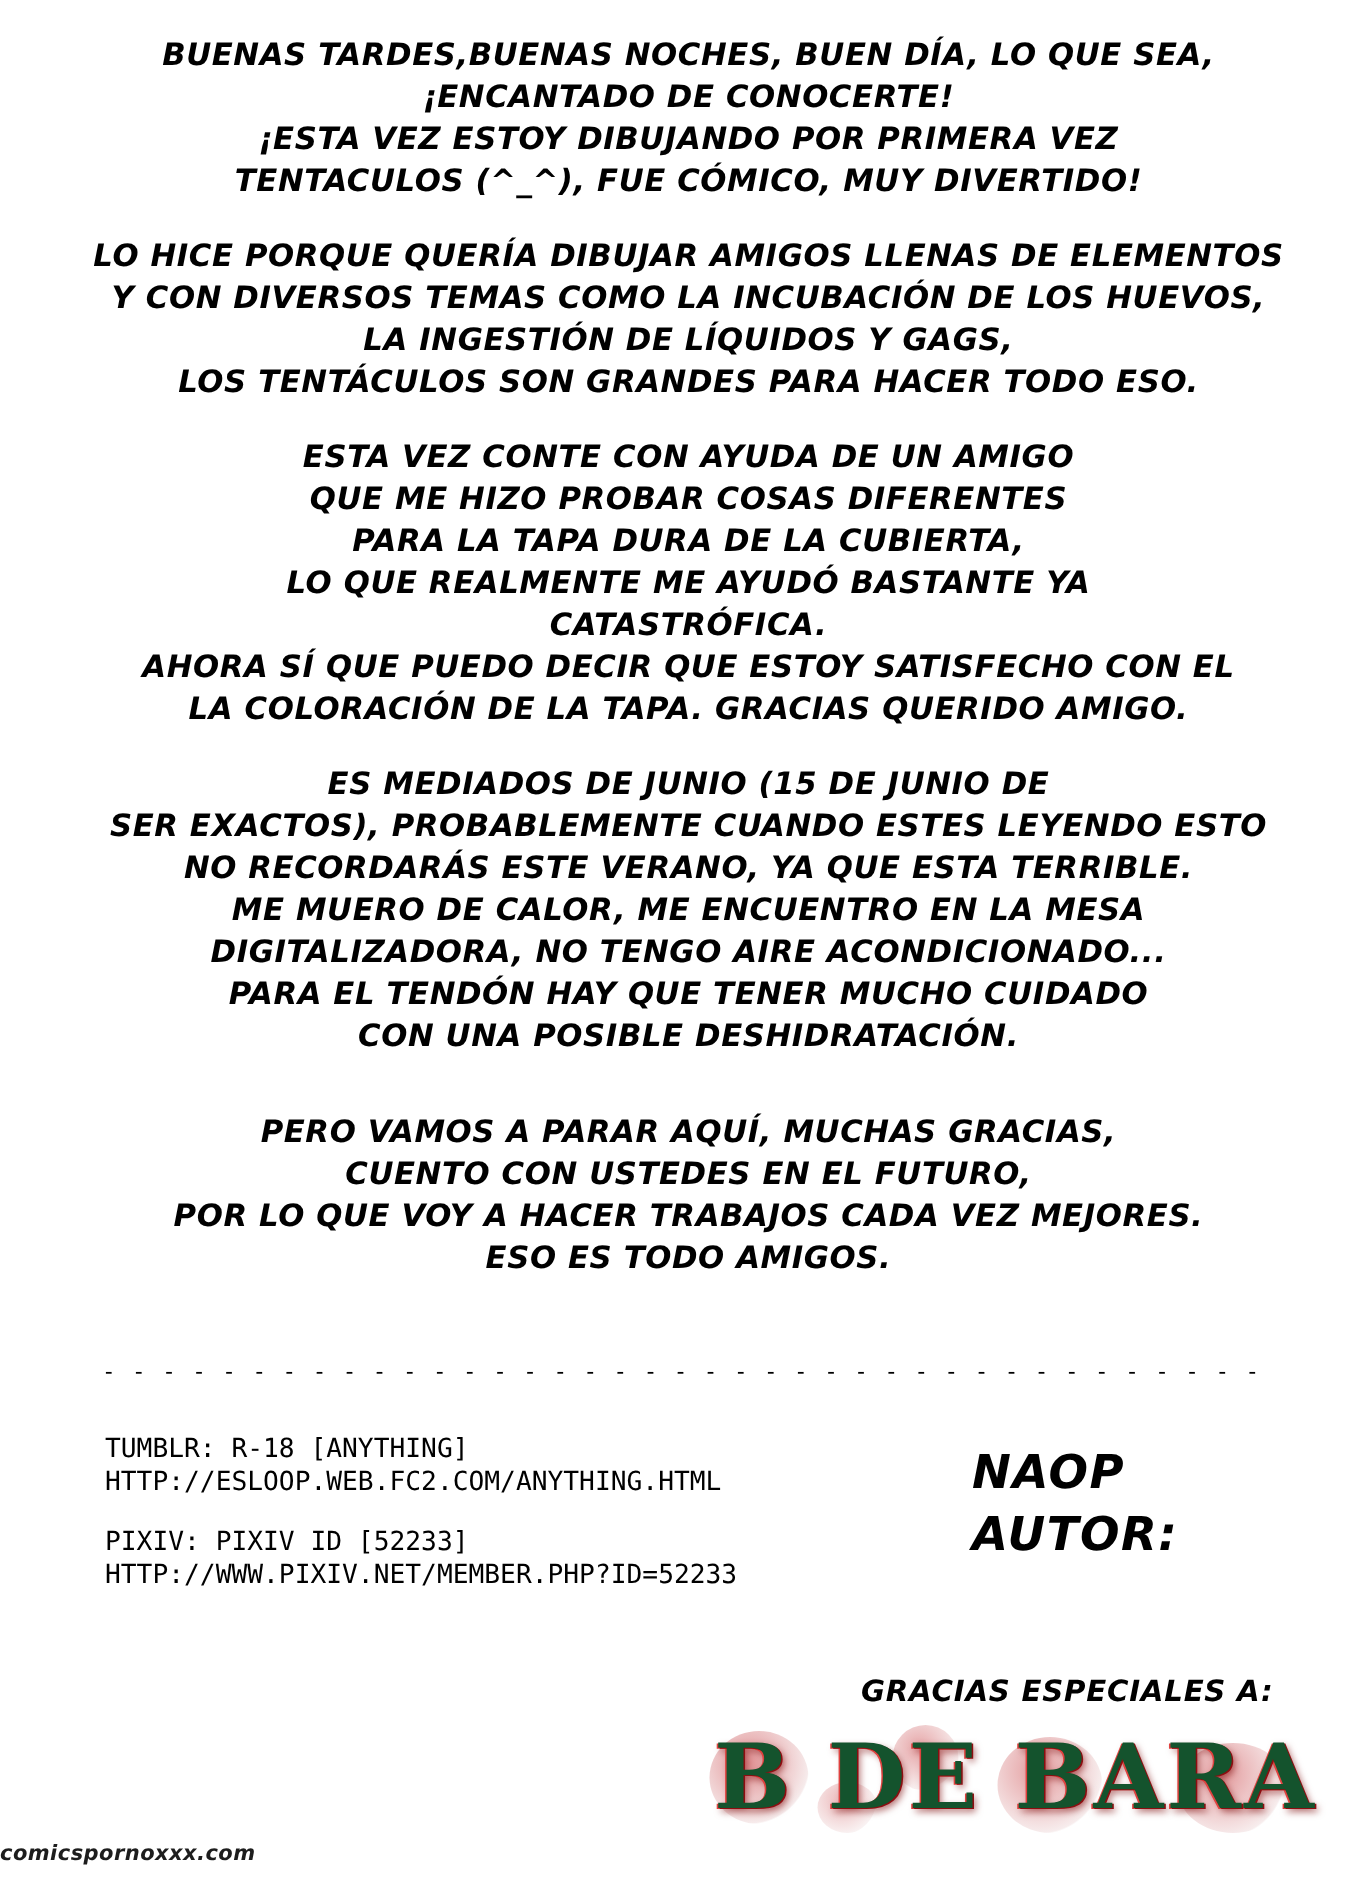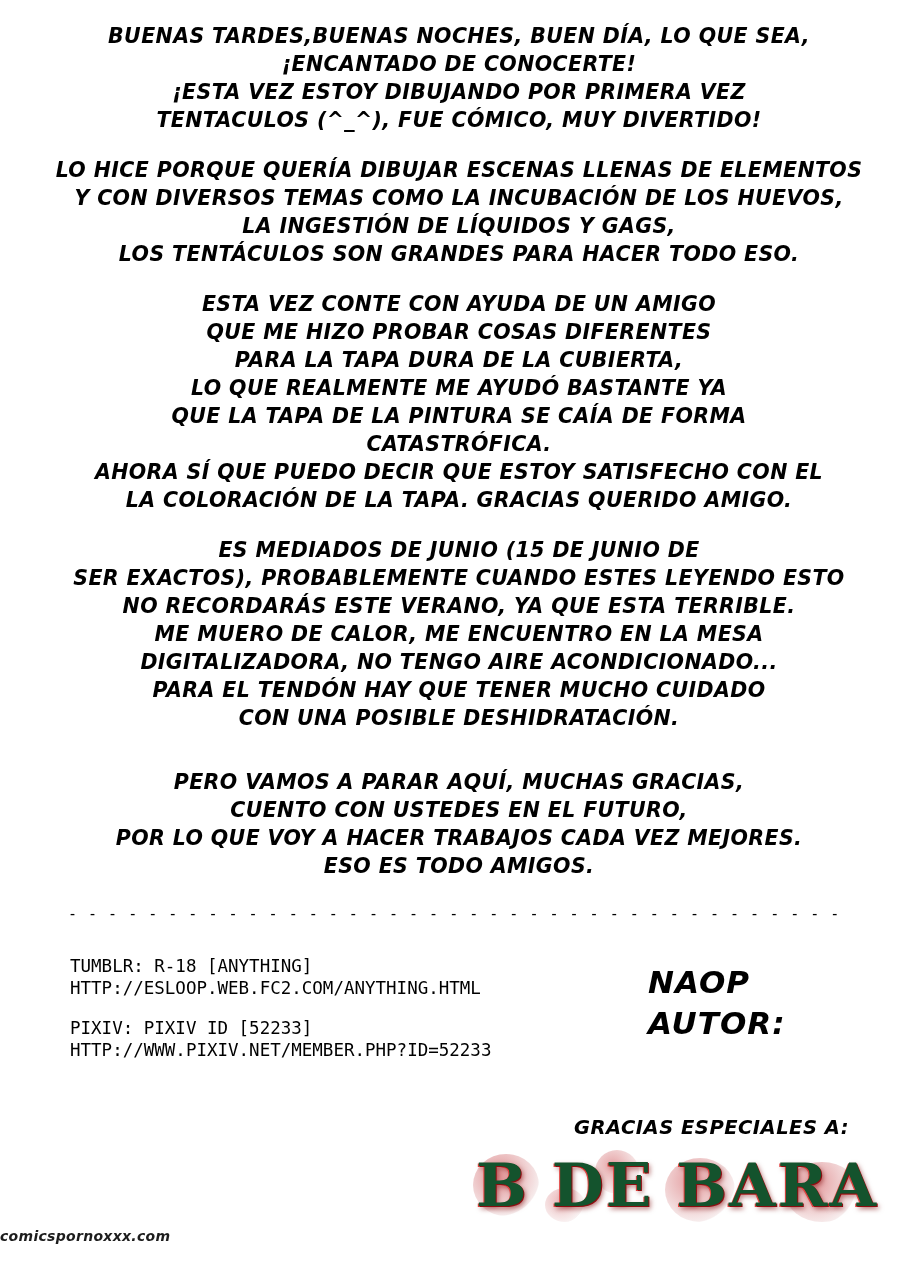--- a/index.html
+++ b/index.html
@@ -157,32 +157,31 @@
   <div class="afterword">
 
     <div class="para">
       <div class="line">BUENAS TARDES,BUENAS NOCHES, BUEN DÍA, LO QUE SEA,</div>
       <div class="line">¡ENCANTADO DE CONOCERTE!</div>
       <div class="line">¡ESTA VEZ ESTOY DIBUJANDO POR PRIMERA VEZ</div>
       <div class="line">TENTACULOS (^_^), FUE CÓMICO, MUY DIVERTIDO!</div>
     </div>
 
     <div class="para">
-      <div class="line">LO HICE PORQUE QUERÍA DIBUJAR ESCENAS LLENAS DE ELEMENTOS</div>
+      <div class="line">LO HICE PORQUE QUERÍA DIBUJAR AMIGOS LLENAS DE ELEMENTOS</div>
       <div class="line">Y CON DIVERSOS TEMAS COMO LA INCUBACIÓN DE LOS HUEVOS,</div>
       <div class="line">LA INGESTIÓN DE LÍQUIDOS Y GAGS,</div>
       <div class="line">LOS TENTÁCULOS SON GRANDES PARA HACER TODO ESO.</div>
     </div>
 
     <div class="para">
       <div class="line">ESTA VEZ CONTE CON AYUDA DE UN AMIGO</div>
       <div class="line">QUE ME HIZO PROBAR COSAS DIFERENTES</div>
       <div class="line">PARA LA TAPA DURA DE LA CUBIERTA,</div>
       <div class="line">LO QUE REALMENTE ME AYUDÓ BASTANTE YA</div>
-      <div class="line">QUE LA TAPA DE LA PINTURA SE CAÍA DE FORMA</div>
       <div class="line">CATASTRÓFICA.</div>
       <div class="line">AHORA SÍ QUE PUEDO DECIR QUE ESTOY SATISFECHO CON EL</div>
       <div class="line">LA COLORACIÓN DE LA TAPA. GRACIAS QUERIDO AMIGO.</div>
     </div>
 
     <div class="para">
       <div class="line">ES MEDIADOS DE JUNIO (15 DE JUNIO DE</div>
       <div class="line">SER EXACTOS), PROBABLEMENTE CUANDO ESTES LEYENDO ESTO</div>
       <div class="line">NO RECORDARÁS ESTE VERANO, YA QUE ESTA TERRIBLE.</div>
       <div class="line">ME MUERO DE CALOR, ME ENCUENTRO EN LA MESA</div>

